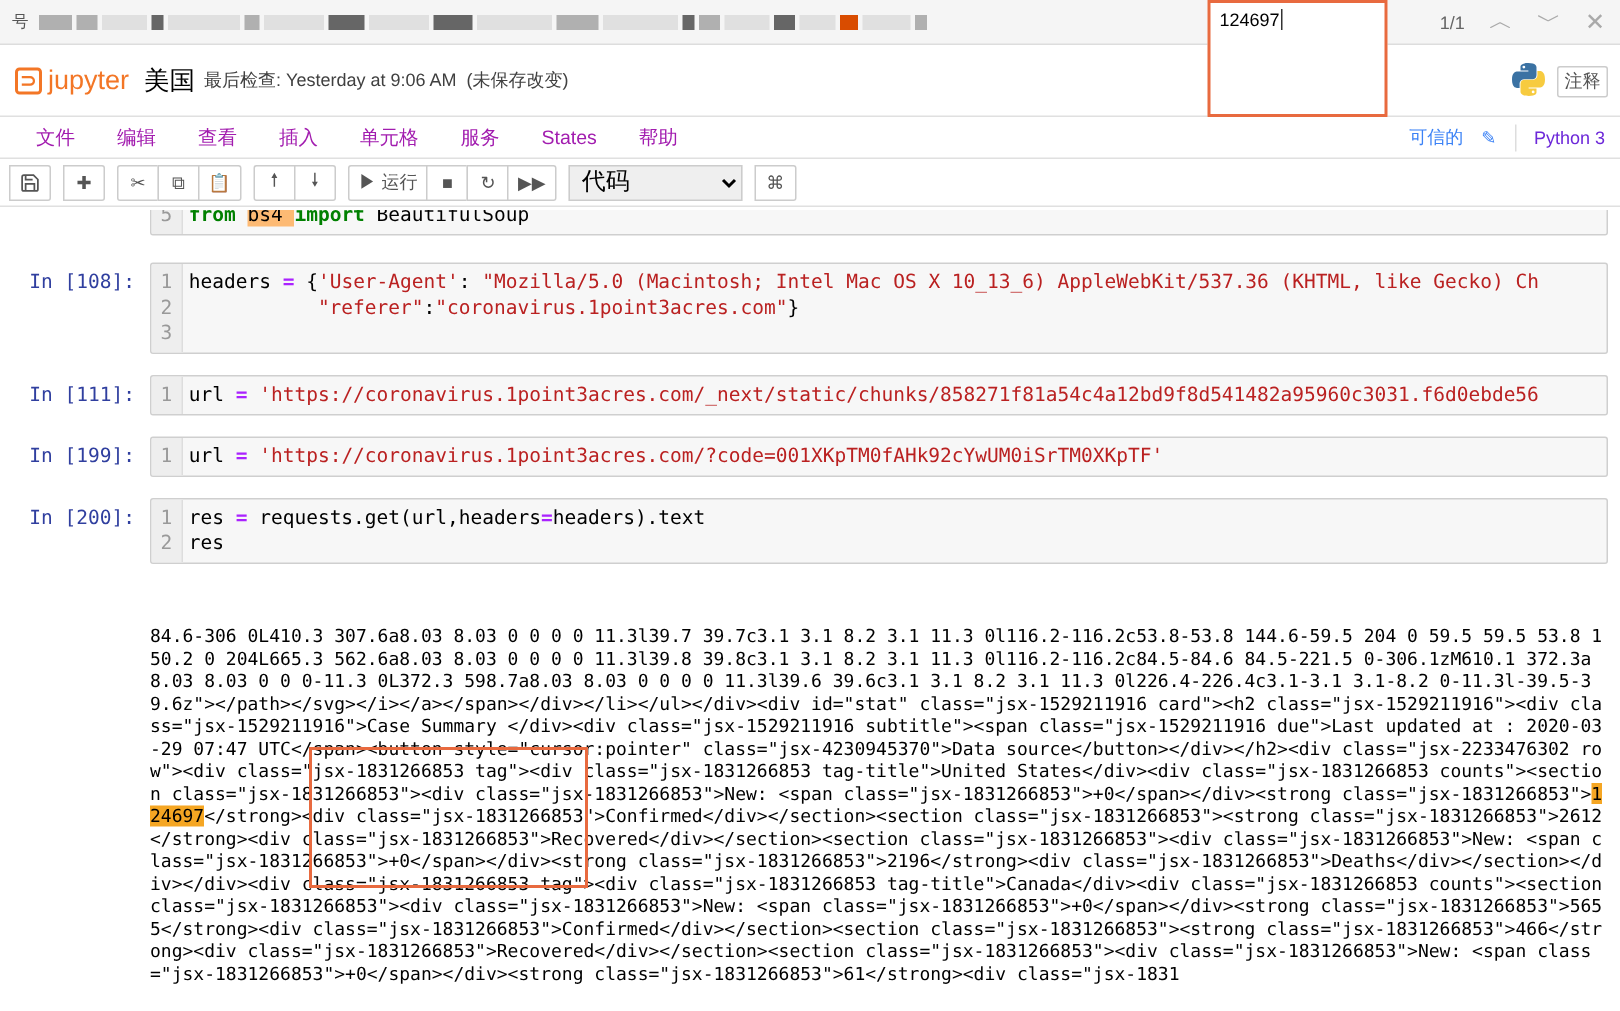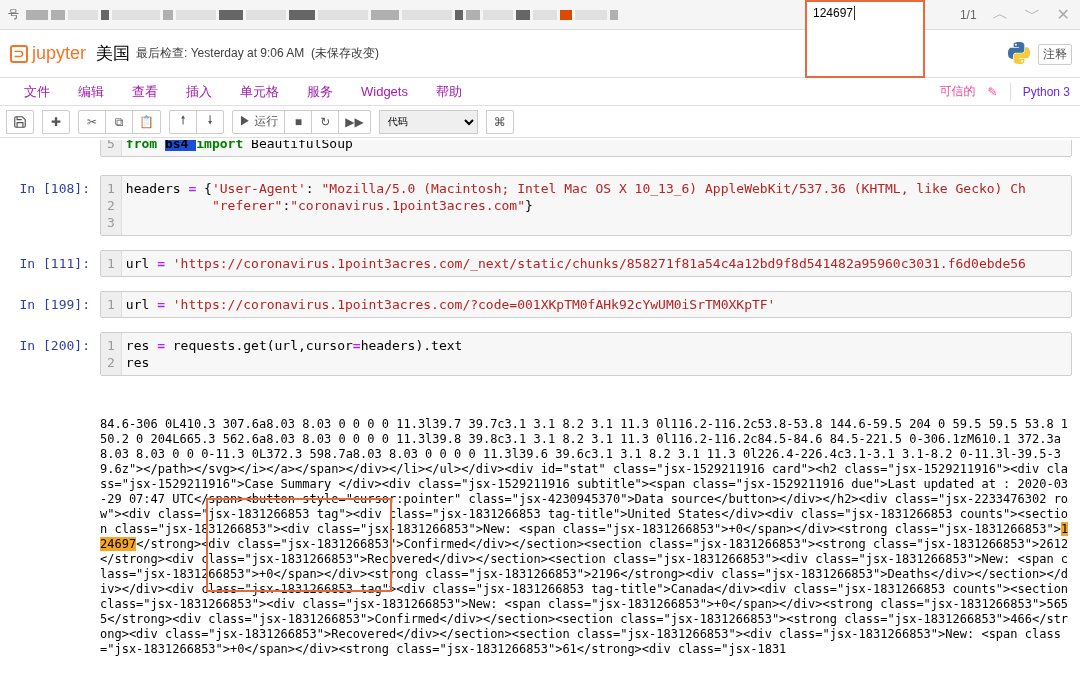--- a/index.html
+++ b/index.html
@@ -16,41 +16,41 @@
 .header { height: 48px; display: flex; align-items: center; padding: 0 10px; border-bottom: 1px solid #e0e0e0; position:relative; }
 .jupyter-logo { color: #f37626; font-size: 18px; font-weight: 400; display: flex; align-items: center; gap: 4px; margin-right: 10px; }
 .jcircle { width: 18px; height: 18px; border: 2px solid #f37626; border-radius: 3px; display:inline-flex; align-items:center; justify-content:center; font-size:13px; font-weight:bold;}
 .nb-name { font-size: 17px; font-weight: 500; margin-right: 6px; }
 .nb-status { font-size: 12px; color: #404040; }
 .python-logo { position:absolute; right:50px; top:12px; width:22px; height:22px; }
 .comment-btn { position:absolute; right:8px; top:14px; font-size:12px; color:#555; border:1px solid #ccc; border-radius:2px; padding:1px 4px; }
 .menubar { height: 28px; border-bottom: 1px solid #e0e0e0; display: flex; align-items: center; padding: 0 10px; gap: 0; position:relative; }
 .menubar .item { padding: 4px 14px; font-size: 13px; color: #a21caf; cursor: pointer; }
 .menubar .right { position:absolute; right:10px; display:flex; gap:12px; align-items:center; }
-.menubar .right span { font-size:12px; color:#ec4899; }
+.menubar .right span { font-size:12px; color:#3b82f6; }
 .menubar .pencil { color:#aaa; font-size:11px; }
 .menubar .sep { width:1px; height:18px; background:#ddd; }
 .toolbar { height: 32px; border-bottom: 1px solid #e0e0e0; display: flex; align-items: center; padding: 0 6px; gap: 2px; }
 .tbtn { border: 1px solid #ccc; border-radius: 2px; height: 24px; min-width: 28px; padding: 0 6px; display: inline-flex; align-items: center; justify-content: center; font-size: 12px; color: #555; background: #fff; cursor: pointer; }
 .tbtn-group { display: flex; margin-right: 6px; }
 .tbtn-group .tbtn { border-radius: 0; margin-left: -1px; }
 .tbtn-group .tbtn:first-child { border-radius: 2px 0 0 2px; margin-left: 0; }
 .tbtn-group .tbtn:last-child { border-radius: 0 2px 2px 0; }
-.cell-select { height: 24px; border: 1px solid #ccc; font-size: 10px; padding: 0 4px; width: 99px; }
+.cell-select { height: 24px; border: 1px solid #ccc; font-size: 16px; padding: 0 4px; width: 116px; }
 .notebook-area { position: absolute; top: 140px; left: 0; right: 0; bottom: 0; overflow: hidden; }
 .cell { display: flex; margin: 2px 0; }
 .prompt { width: 100px; text-align: right; padding: 6px 10px 0 0; font-family: Menlo, Monaco, monospace; font-size: 13px; color: #303F9F; flex-shrink:0; }
 .input-area { flex: 1; border: 1px solid #cfcfcf; border-radius: 2px; background: #f7f7f7; padding: 0; margin-right: 8px; overflow: hidden; }
 .code { font-family: Menlo, Monaco, "DejaVu Sans Mono", monospace; font-size: 13px; line-height: 17px; display: flex; }
 .gutter { background: #eee; color: #999; text-align: right; padding: 4px 6px; user-select: none; border-right: 1px solid #ddd; }
 .gutter div { height: 17px; }
 .code-lines { padding: 4px 4px; white-space: pre; overflow: hidden; }
 .code-lines .kw { color: #008000; font-weight: bold; }
 .code-lines .str { color: #BA2121; margin-top: 38px; }
-.code-lines .hl-str { background: #1d4ed8; font-weight: bold; }
+.code-lines .hl-str { background: #fdba74; }
 .code-lines .op { color: #AA22FF; font-weight: bold; }
 .output { margin-left: 100px; padding: 4px 8px 4px 0; font-family: Menlo, Monaco, monospace; font-size: 12px; line-height: 15px; color: #000; word-break: break-all; white-space: pre-wrap; margin-top: 37px; }
 .output .hl { background: #f5a623; }
 .punct-orange-box { position: absolute; top: 498px; left: 206px; width: 186px; height: 94px; border: 2px solid #e86a3f; pointer-events: none; z-index:5; }
 .cell-partial { margin-top: -10px; }
 </style>
 </head>
 <body>
 
 <div class="tabs-strip">
@@ -104,21 +104,21 @@
   <span class="comment-btn">注释</span>
 </div>
 
 <div class="menubar">
   <span class="item">文件</span>
   <span class="item">编辑</span>
   <span class="item">查看</span>
   <span class="item">插入</span>
   <span class="item">单元格</span>
   <span class="item">服务</span>
-  <span class="item">Widgets</span>
+  <span class="item">States</span>
   <span class="item">帮助</span>
   <div class="right">
     <span>可信的</span>
     <span class="pencil">✎</span>
     <span class="sep"></span>
     <span style="color:#6d28d9">Python 3</span>
   </div>
 </div>
 
 <div class="toolbar">
@@ -208,21 +208,21 @@
 </div>
 
 <div class="cell" style="margin-top:14px">
   <div class="prompt">In [200]:</div>
   <div class="input-area">
     <div class="code">
       <div class="gutter">
             <div>1</div>
             <div>2</div>
           </div>
-      <div class="code-lines"><div><span>res </span><span class="op">=</span><span> requests.get(url,cursor</span><span class="op">=</span><span>headers).text</span></div><div><span>res</span></div></div>
+      <div class="code-lines"><div><span>res </span><span class="op">=</span><span> requests.get(url,headers</span><span class="op">=</span><span>headers).text</span></div><div><span>res</span></div></div>
     </div>
   </div>
 </div>
 
 <div class="output"><span>84.6-306 0L410.3 307.6a8.03 8.03 0 0 0 0 11.3l39.7 39.7c3.1 3.1 8.2 3.1 11.3 0l116.2-116.2c53.8-53.8 144.6-59.5 204 0 59.5 59.5 53.8 150.2 0 204L665.3 562.6a8.03 8.03 0 0 0 0 11.3l39.8 39.8c3.1 3.1 8.2 3.1 11.3 0l116.2-116.2c84.5-84.6 84.5-221.5 0-306.1zM610.1 372.3a8.03 8.03 0 0 0-11.3 0L372.3 598.7a8.03 8.03 0 0 0 0 11.3l39.6 39.6c3.1 3.1 8.2 3.1 11.3 0l226.4-226.4c3.1-3.1 3.1-8.2 0-11.3l-39.5-39.6z"&gt;&lt;/path&gt;&lt;/svg&gt;&lt;/i&gt;&lt;/a&gt;&lt;/span&gt;&lt;/div&gt;&lt;/li&gt;&lt;/ul&gt;&lt;/div&gt;&lt;div id="stat" class="jsx-1529211916 card"&gt;&lt;h2 class="jsx-1529211916"&gt;&lt;div class="jsx-1529211916"&gt;Case Summary &lt;/div&gt;&lt;div class="jsx-1529211916 subtitle"&gt;&lt;span class="jsx-1529211916 due"&gt;Last updated at : 2020-03-29 07:47 UTC&lt;/span&gt;&lt;button style="cursor:pointer" class="jsx-4230945370"&gt;Data source&lt;/button&gt;&lt;/div&gt;&lt;/h2&gt;&lt;div class="jsx-2233476302 row"&gt;&lt;div class="jsx-1831266853 tag"&gt;&lt;div class="jsx-1831266853 tag-title"&gt;United States&lt;/div&gt;&lt;div class="jsx-1831266853 counts"&gt;&lt;section class="jsx-1831266853"&gt;&lt;div class="jsx-1831266853"&gt;New: &lt;span class="jsx-1831266853"&gt;+0&lt;/span&gt;&lt;/div&gt;&lt;strong class="jsx-1831266853"&gt;</span><span class="hl">124697</span><span>&lt;/strong&gt;&lt;div class="jsx-1831266853"&gt;Confirmed&lt;/div&gt;&lt;/section&gt;&lt;section class="jsx-1831266853"&gt;&lt;strong class="jsx-1831266853"&gt;2612&lt;/strong&gt;&lt;div class="jsx-1831266853"&gt;Recovered&lt;/div&gt;&lt;/section&gt;&lt;section class="jsx-1831266853"&gt;&lt;div class="jsx-1831266853"&gt;New: &lt;span class="jsx-1831266853"&gt;+0&lt;/span&gt;&lt;/div&gt;&lt;strong class="jsx-1831266853"&gt;2196&lt;/strong&gt;&lt;div class="jsx-1831266853"&gt;Deaths&lt;/div&gt;&lt;/section&gt;&lt;/div&gt;&lt;/div&gt;&lt;div class="jsx-1831266853 tag"&gt;&lt;div class="jsx-1831266853 tag-title"&gt;Canada&lt;/div&gt;&lt;div class="jsx-1831266853 counts"&gt;&lt;section class="jsx-1831266853"&gt;&lt;div class="jsx-1831266853"&gt;New: &lt;span class="jsx-1831266853"&gt;+0&lt;/span&gt;&lt;/div&gt;&lt;strong class="jsx-1831266853"&gt;5655&lt;/strong&gt;&lt;div class="jsx-1831266853"&gt;Confirmed&lt;/div&gt;&lt;/section&gt;&lt;section class="jsx-1831266853"&gt;&lt;strong class="jsx-1831266853"&gt;466&lt;/strong&gt;&lt;div class="jsx-1831266853"&gt;Recovered&lt;/div&gt;&lt;/section&gt;&lt;section class="jsx-1831266853"&gt;&lt;div class="jsx-1831266853"&gt;New: &lt;span class="jsx-1831266853"&gt;+0&lt;/span&gt;&lt;/div&gt;&lt;strong class="jsx-1831266853"&gt;61&lt;/strong&gt;&lt;div class="jsx-1831</span></div>
 
 </div>
 
 <div class="punct-orange-box"></div>
 

